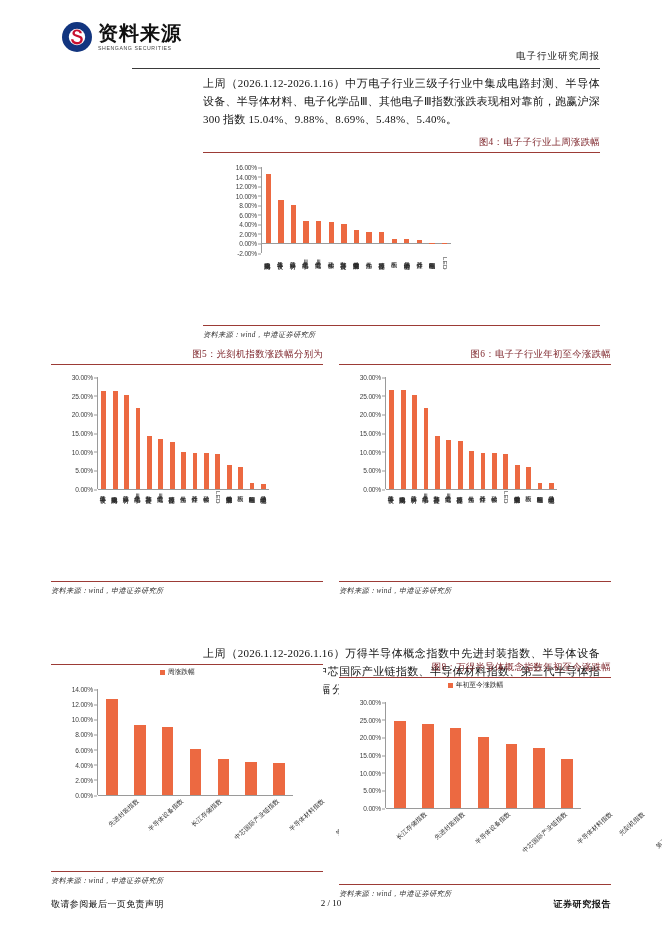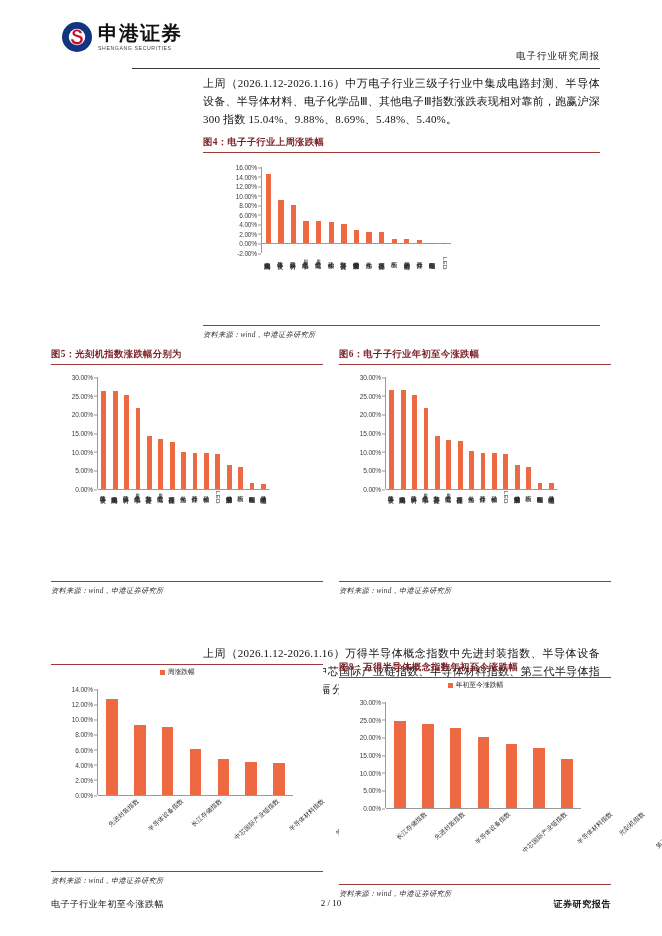--- a/index.html
+++ b/index.html
@@ -29,22 +29,22 @@
                   letter-spacing:1px; }
 
   
   .para { position:absolute; left:203px; width:397px; font-size:11px; line-height:18px;
           text-align:justify; color:#111; letter-spacing:.2px; }
   .para-1 { top:74px; }
   .para-2 { top:644px; }
 
   
   .fig { position:absolute; }
-  .fig-cap { font-size:9.4px; font-weight:bold; color:#7a1f25; letter-spacing:.3px;
-             white-space:nowrap; }
+  .fig-cap { font-size:9.4px; font-weight:normal; color:#7a1f25; letter-spacing:.3px;
+             white-space:nowrap;text-align:right; }
   .fig-rule { height:1px; background:#9c3b36; margin-top:3px; }
   .fig-body { background:#fff; position:relative; }
   .fig-src-rule { height:1px; background:#9c3b36; }
   .fig-src { font-size:7.2px; color:#333; font-style:italic; margin-top:4px;
              letter-spacing:.3px; font-family:"Liberation Serif", serif; }
 
   
   #fig4 { left:203px; top:136px; width:397px; }
   #fig4 .fig-body { height:172px; }
   
@@ -101,21 +101,21 @@
         <circle cx="11" cy="11" r="8.2" fill="#ffffff"></circle>
         <path d="M11 3.6 C7.8 3.6 6.4 5.6 6.4 7.3 C6.4 9.3 8.2 10.3 11 10.9
                  C13.2 11.4 14.4 12 14.4 13.4 C14.4 15 12.9 16 11 16
                  C9.1 16 7.7 15 7.4 13.3 L5.0 13.3 C5.3 16.4 7.7 18.4 11 18.4
                  C14.4 18.4 16.8 16.3 16.8 13.3 C16.8 10.9 15.1 9.6 11.9 8.9
                  C9.6 8.4 8.8 7.9 8.8 6.9 C8.8 5.9 9.7 5.2 11 5.2
                  C12.4 5.2 13.3 5.9 13.5 7.2 L15.9 7.2 C15.6 4.9 13.8 3.6 11 3.6 Z" fill="#c8102e"></path>
       </svg>
     </div>
     <div class="logo-text">
-      <span class="logo-cn">申港证券</span>
+      <span class="logo-cn">资料来源</span>
       <span class="logo-en">SHENGANG SECURITIES</span>
     </div>
   </div>
   <div class="header-rule"></div>
   <div class="header-title">电子行业研究周报</div>
 </div>
 
 <div class="para para-1">上周（2026.1.12-2026.1.16）中万电子行业三级子行业中集成电路封测、半导体设备、半导体材料、电子化学品Ⅲ、其他电子Ⅲ指数涨跌表现相对靠前，跑赢沪深 300 指数 15.04%、9.88%、8.69%、5.48%、5.40%。</div>
 
 <div class="fig" id="fig4">
@@ -614,16 +614,16 @@
           <span class="legend-swatch" style="background: rgb(236, 105, 65);"></span>
           <span>年初至今涨跌幅</span>
         </div>
       </div>
     </div>
   <div class="fig-src-rule"></div>
   <div class="fig-src">资料来源：wind，申港证券研究所</div>
 </div>
 
 <div class="footer">
-  <span class="footer-left">电子子行业年初至今涨跌幅</span>
+  <span class="footer-left">敬请参阅最后一页免责声明</span>
   <span class="footer-mid">2 / 10</span>
   <span class="footer-right">证券研究报告</span>
 </div>
 
 </body></html>

